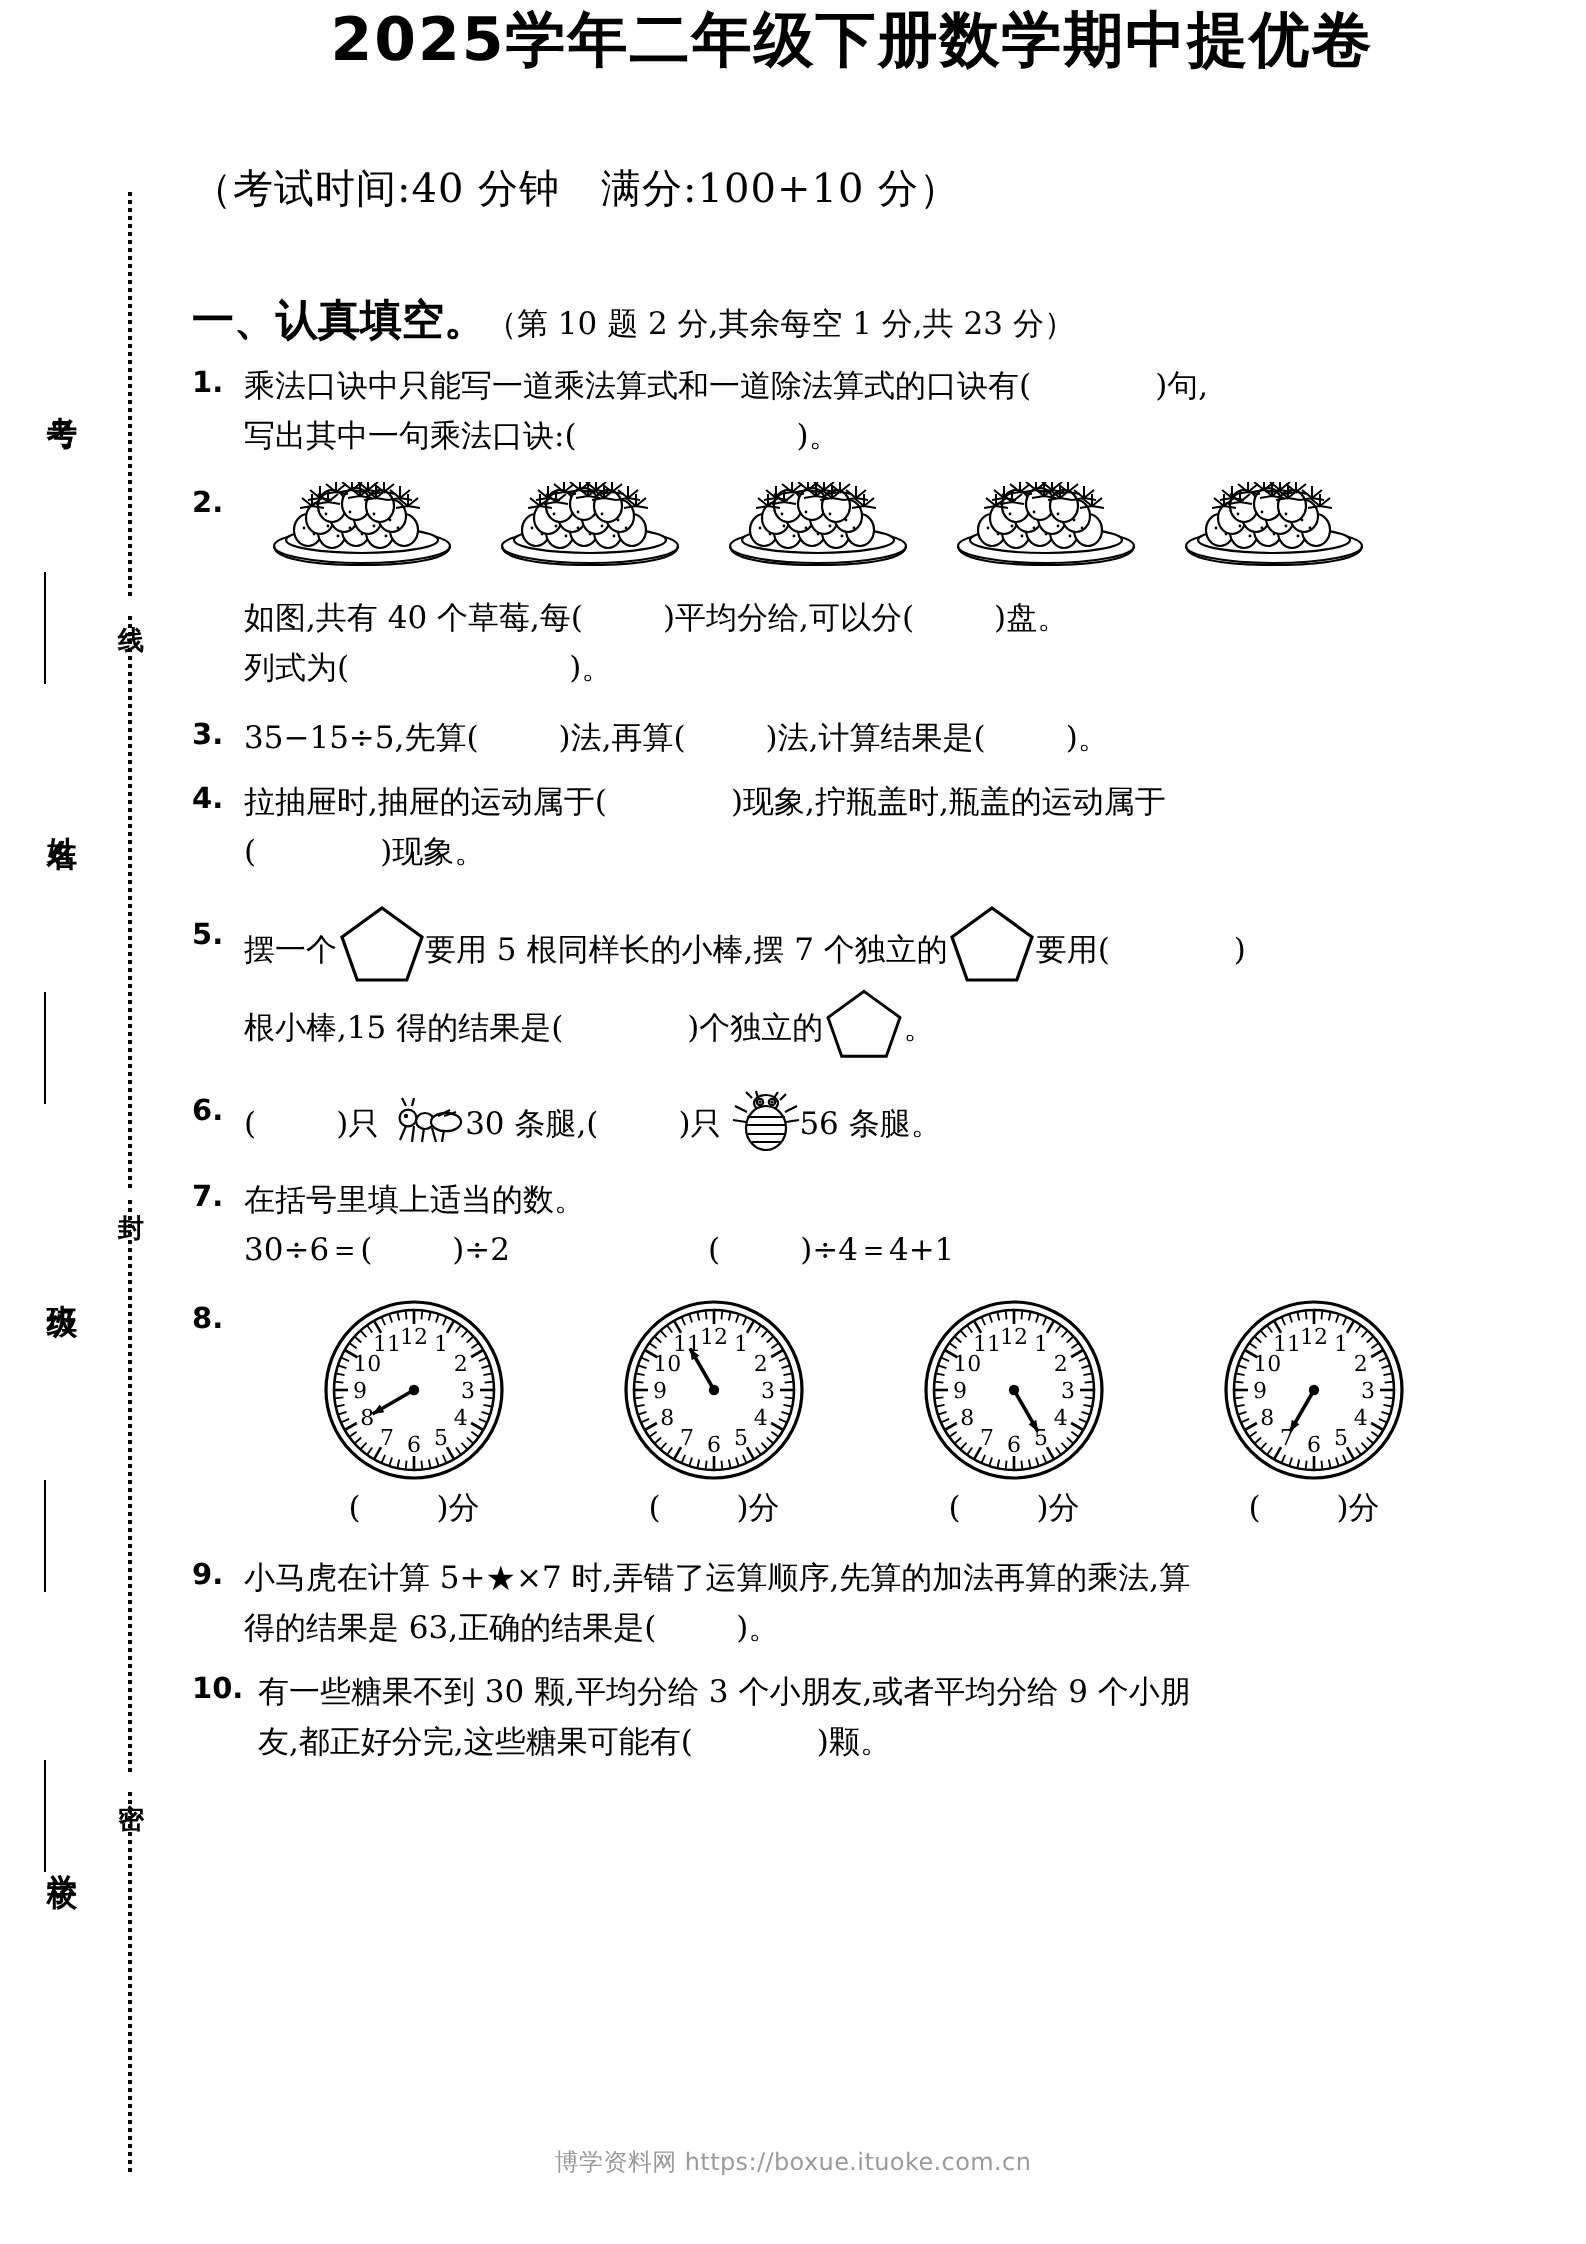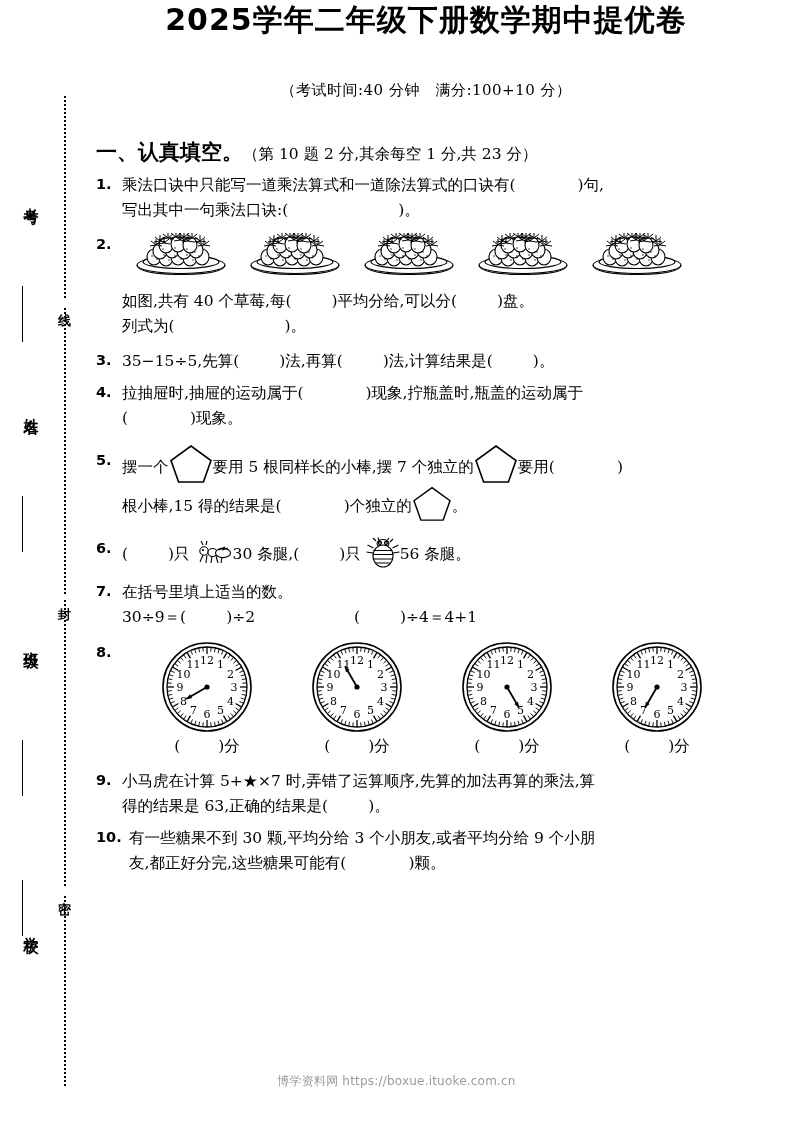--- a/index.html
+++ b/index.html
@@ -76,22 +76,21 @@
   #paper-title {
     text-align: center;
     font-family: "DejaVu Sans", "Liberation Sans", sans-serif;
     font-weight: bold;
     font-size: 30px;
     letter-spacing: 1px;
     white-space: nowrap;
   }
   #paper-subtitle {
     margin-top: 40px;
-    text-align: center;
-    font-size: 15px;
+    font-size: 20px;
     letter-spacing: 0.5px;
   }
 
   .section-head {
     margin-top: 38px;
     font-size: 15.5px;
   }
   .section-head b {
     font-family: "DejaVu Sans", "Liberation Sans", sans-serif;
     font-size: 21px;
@@ -491,21 +490,21 @@
           <path d="M7.6 13.5 H26.4 M7 17.5 H27 M7.3 22 H26.7 M9.5 26 H24.5"></path>
           <path d="M7.5 11 L1.5 8 M7 16 L0.5 15 M26.5 11 L32.5 8 M27 16 L33.5 15"></path>
         </g>
       </svg>
     </span><span>56 条腿。</span>
   </div>
 
   <div class="q" style="margin-top:11px;">
     <span class="num">7.</span>
     <span>在括号里填上适当的数。</span><br>
-    <span style="display:inline-block;width:232px;"><span>30÷9＝(</span><span class="blank-s"></span><span>)÷2</span></span><span><span>(</span><span class="blank-s"></span><span>)÷4＝4+1</span></span>
+    <span style="display:inline-block;width:232px;"><span>30÷6＝(</span><span class="blank-s"></span><span>)÷2</span></span><span><span>(</span><span class="blank-s"></span><span>)÷4＝4+1</span></span>
   </div>
 
   <div class="q" style="margin-top:11px;">
     <span class="num">8.</span>
     <div class="clock-row" id="clock-row">
         <div class="clock-cell">
           <svg viewBox="0 0 92 92" width="92" height="92" class="clock">
             <g fill="none" stroke="#000">
               <circle cx="46" cy="46" r="44" stroke-width="1.6" fill="#fff"></circle>
               <circle cx="46" cy="46" r="40" stroke-width="1.3" fill="#fff"></circle>

